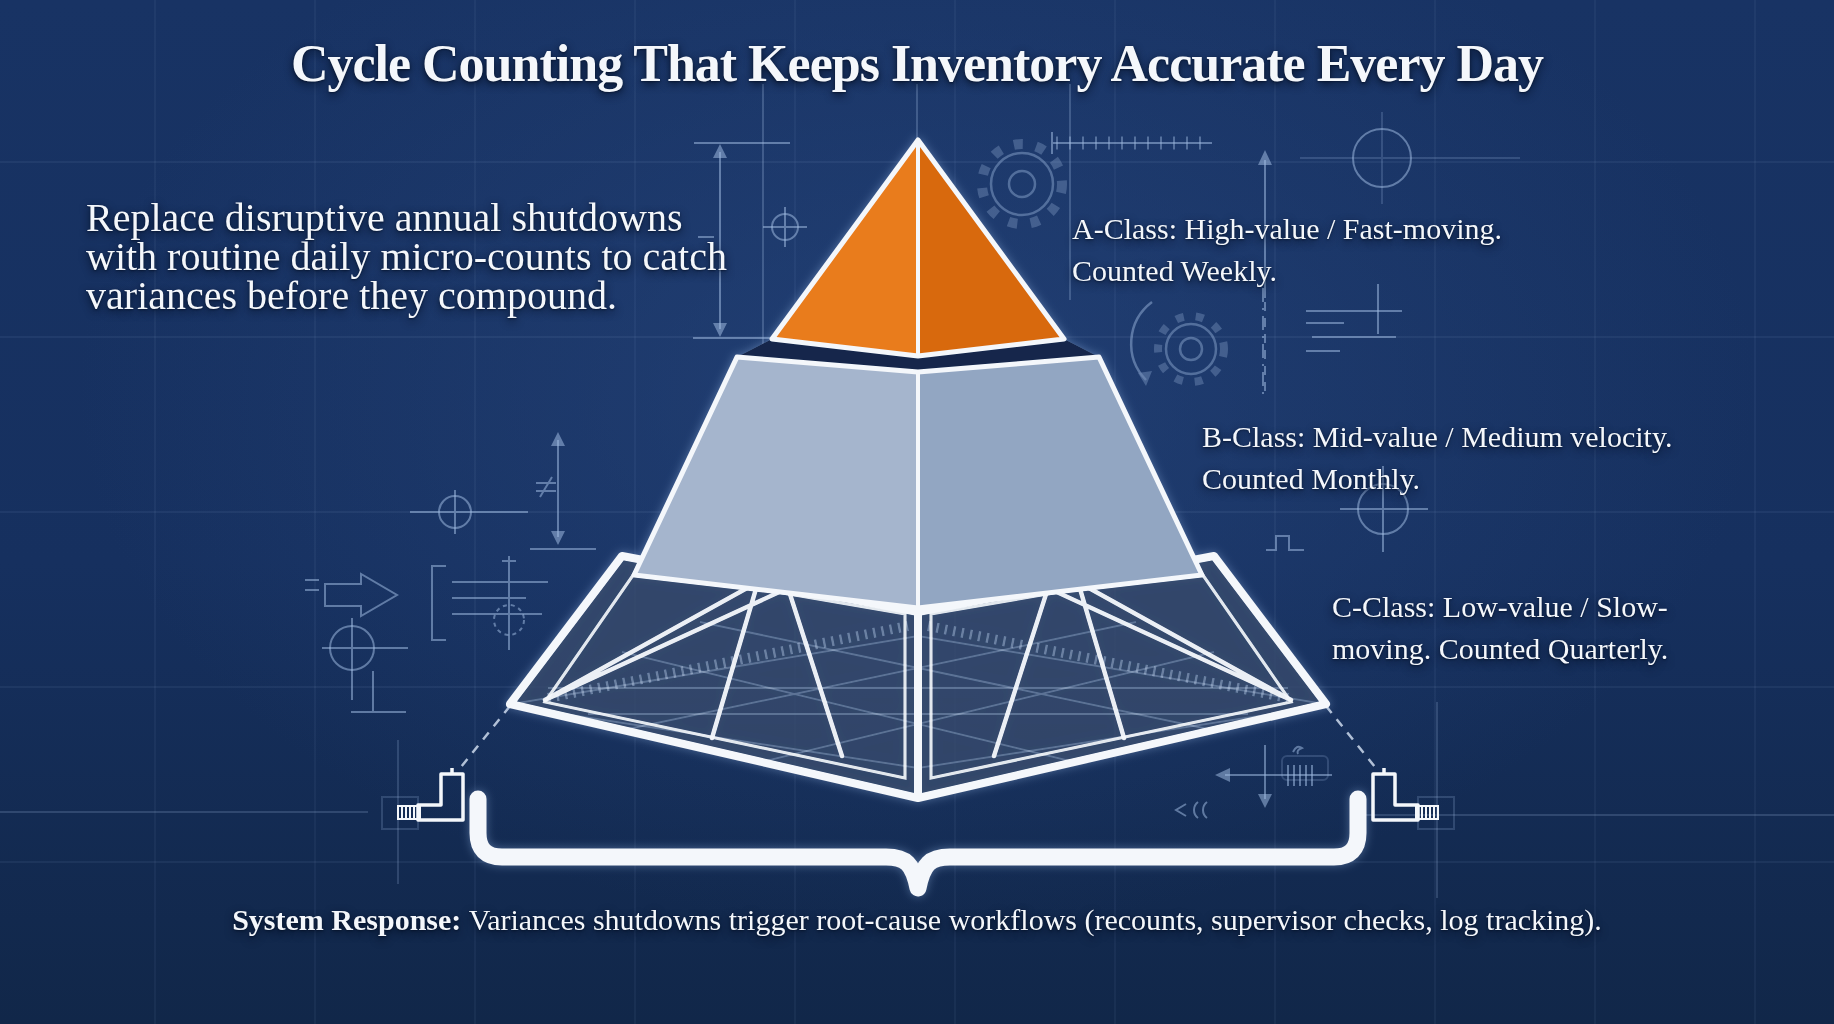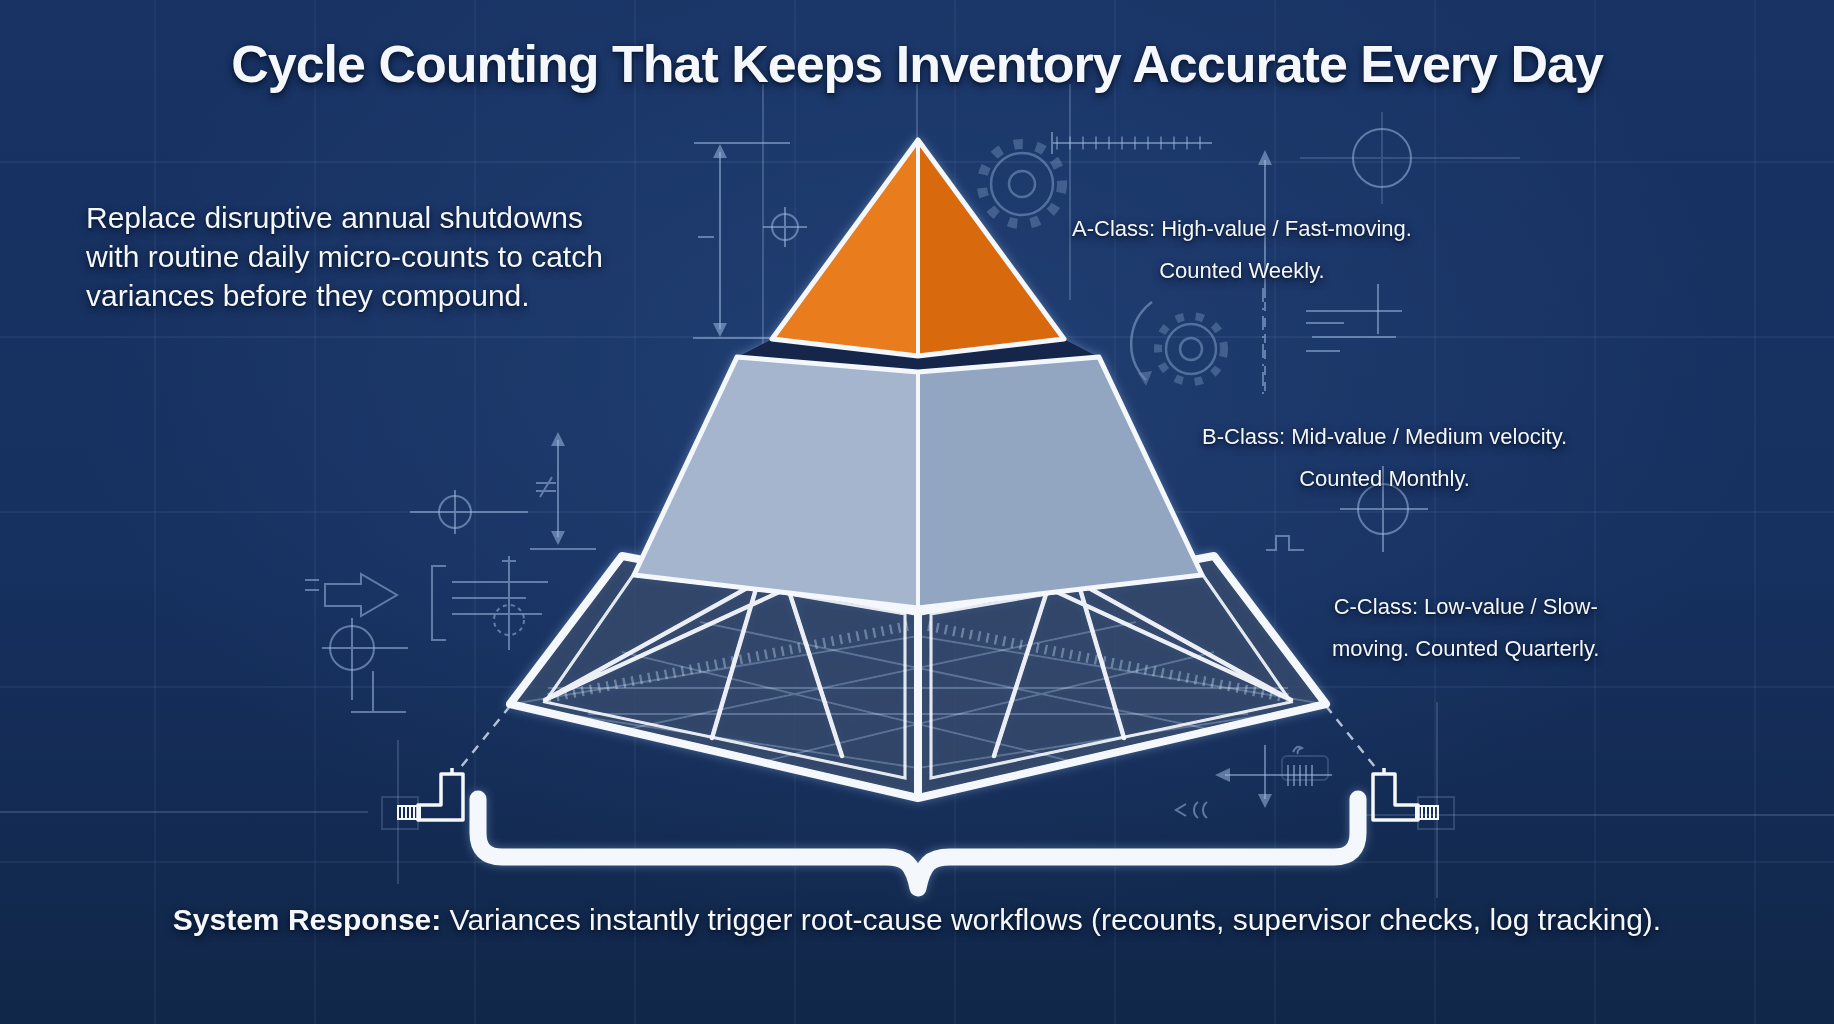--- a/index.html
+++ b/index.html
@@ -1,27 +1,27 @@
 <!DOCTYPE html>
 <html style="--line: #9db8de; --white: #f4f7fb; --orange_left: #e97b1d; --orange_right: #d8690f; --slate_left: #a5b5cd; --slate_right: #92a6c2; --gap_dark: #12264c;"><head>
 <meta charset="utf-8">
 <style>
   html,body{margin:0;padding:0;background:#0d2145;}
   #stage{
     position:relative;width:1834px;height:1024px;overflow:hidden;
-    font-family:Liberation Sans, sans-serif;color:#f4f7fb;
+    font-family:Liberation Serif, serif;color:#f4f7fb;
     background:
       radial-gradient(ellipse 1400px 900px at 50% 38%, rgba(42,74,130,.55) 0%, rgba(22,48,95,0) 60%),
       linear-gradient(180deg,#183364 0%, #16305f 55%, #112749 100%);
   }
   #blueprint{position:absolute;left:0;top:0;}
   .txt{position:absolute;white-space:pre-line;text-shadow:0 3px 9px rgba(4,14,34,.85),0 1px 2px rgba(4,14,34,.6);}
   .title{left:0;right:0;top:34px;text-align:center;font-size:52px;font-weight:700;letter-spacing:-1px;}
-  .intro{left:86px;top:198px;font-size:30px;line-height:39px;font-weight:400;}
-  .tier-label{font-size:22px;line-height:42px;font-weight:400;text-align:center;}
+  .intro{left:86px;top:198px;font-size:40px;line-height:39px;font-weight:400;}
+  .tier-label{font-size:30px;line-height:42px;font-weight:400;}
   .tier-a{left:1072px;top:208px;}
   .tier-b{left:1202px;top:416px;}
   .tier-c{left:1332px;top:586px;}
   .footer-line{left:0;right:0;text-align:center;font-size:30px;font-weight:400;}
   .f1{top:903px;} .f2{top:953px;}
   .bold{font-weight:700;margin-top:7px;}
   
   .bp{stroke:var(--line);fill:none;}
   .grid{stroke:var(--line);opacity:.08;}
   .grid-h{stroke:var(--line);opacity:.10;}
@@ -217,15 +217,15 @@
 with routine daily micro-counts to catch
 variances before they compound.</div>
 
   <div class="txt tier-label tier-a">A-Class: High-value / Fast-moving.
 Counted Weekly.</div>
   <div class="txt tier-label tier-b">B-Class: Mid-value / Medium velocity.
 Counted Monthly.</div>
   <div class="txt tier-label tier-c">C-Class: Low-value / Slow-
 moving. Counted Quarterly.</div>
 
-  <div class="txt footer-line f1"><span class="bold">System Response: </span><span>Variances instantly trigger root-cause workflows (recounts, supervisor checks, log tracking).</span></div>
+  <div class="txt footer-line f1"><span class="bold">System Response: </span><span>Variances shutdowns trigger root-cause workflows (recounts, supervisor checks, log tracking).</span></div>
 
 </div>
 
 </body></html>

